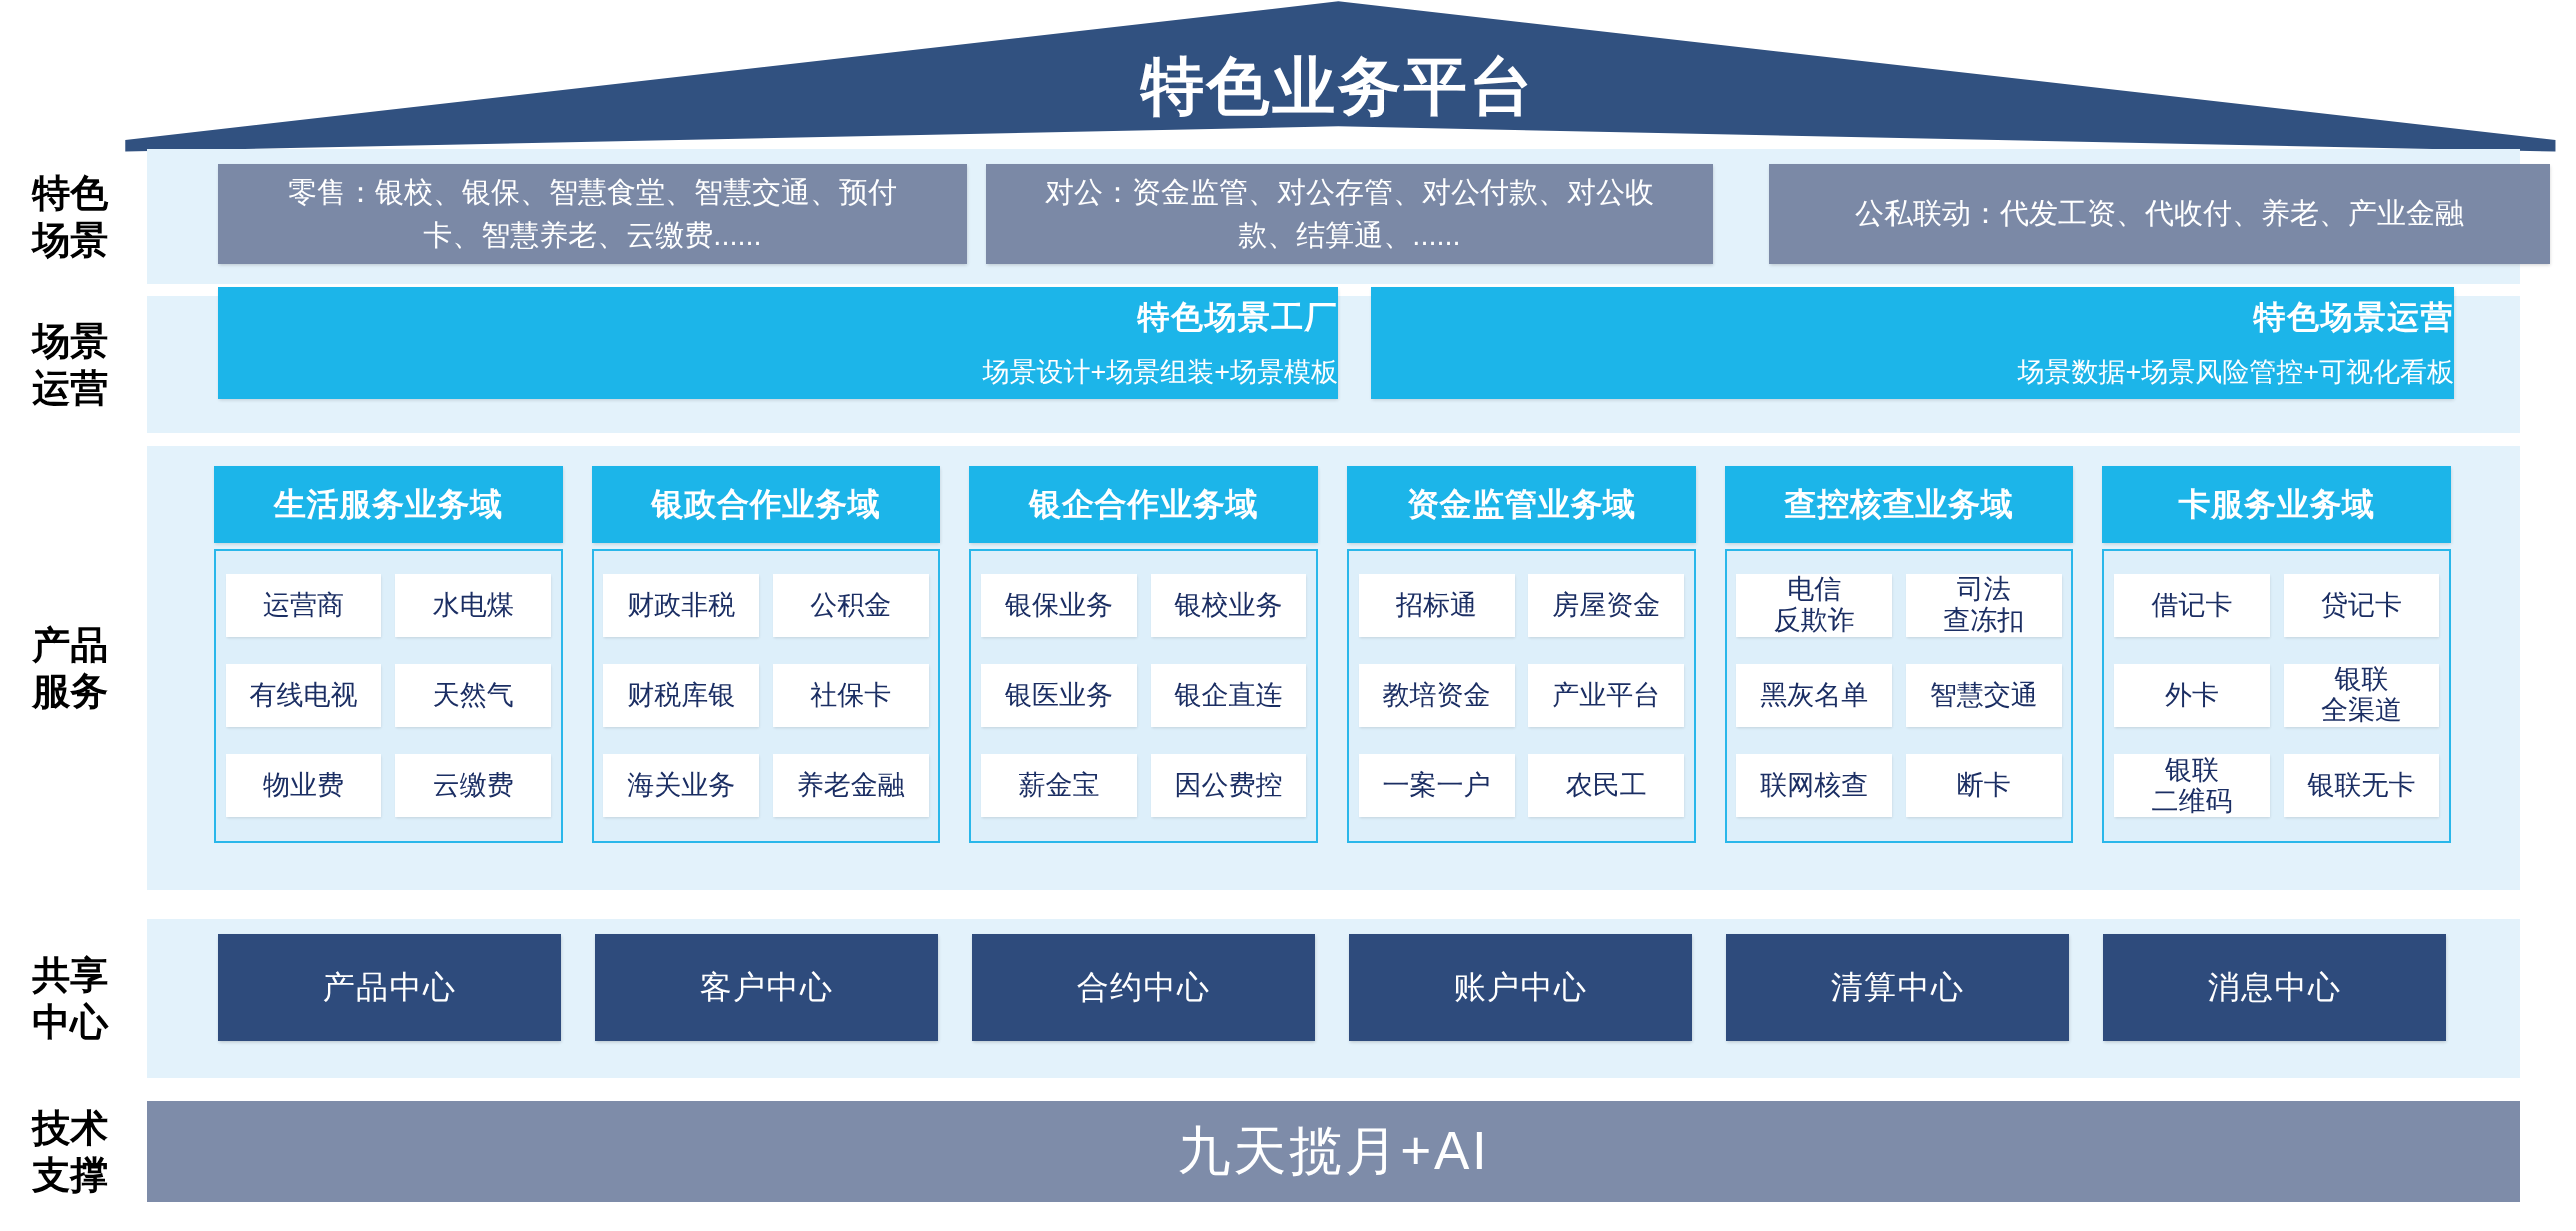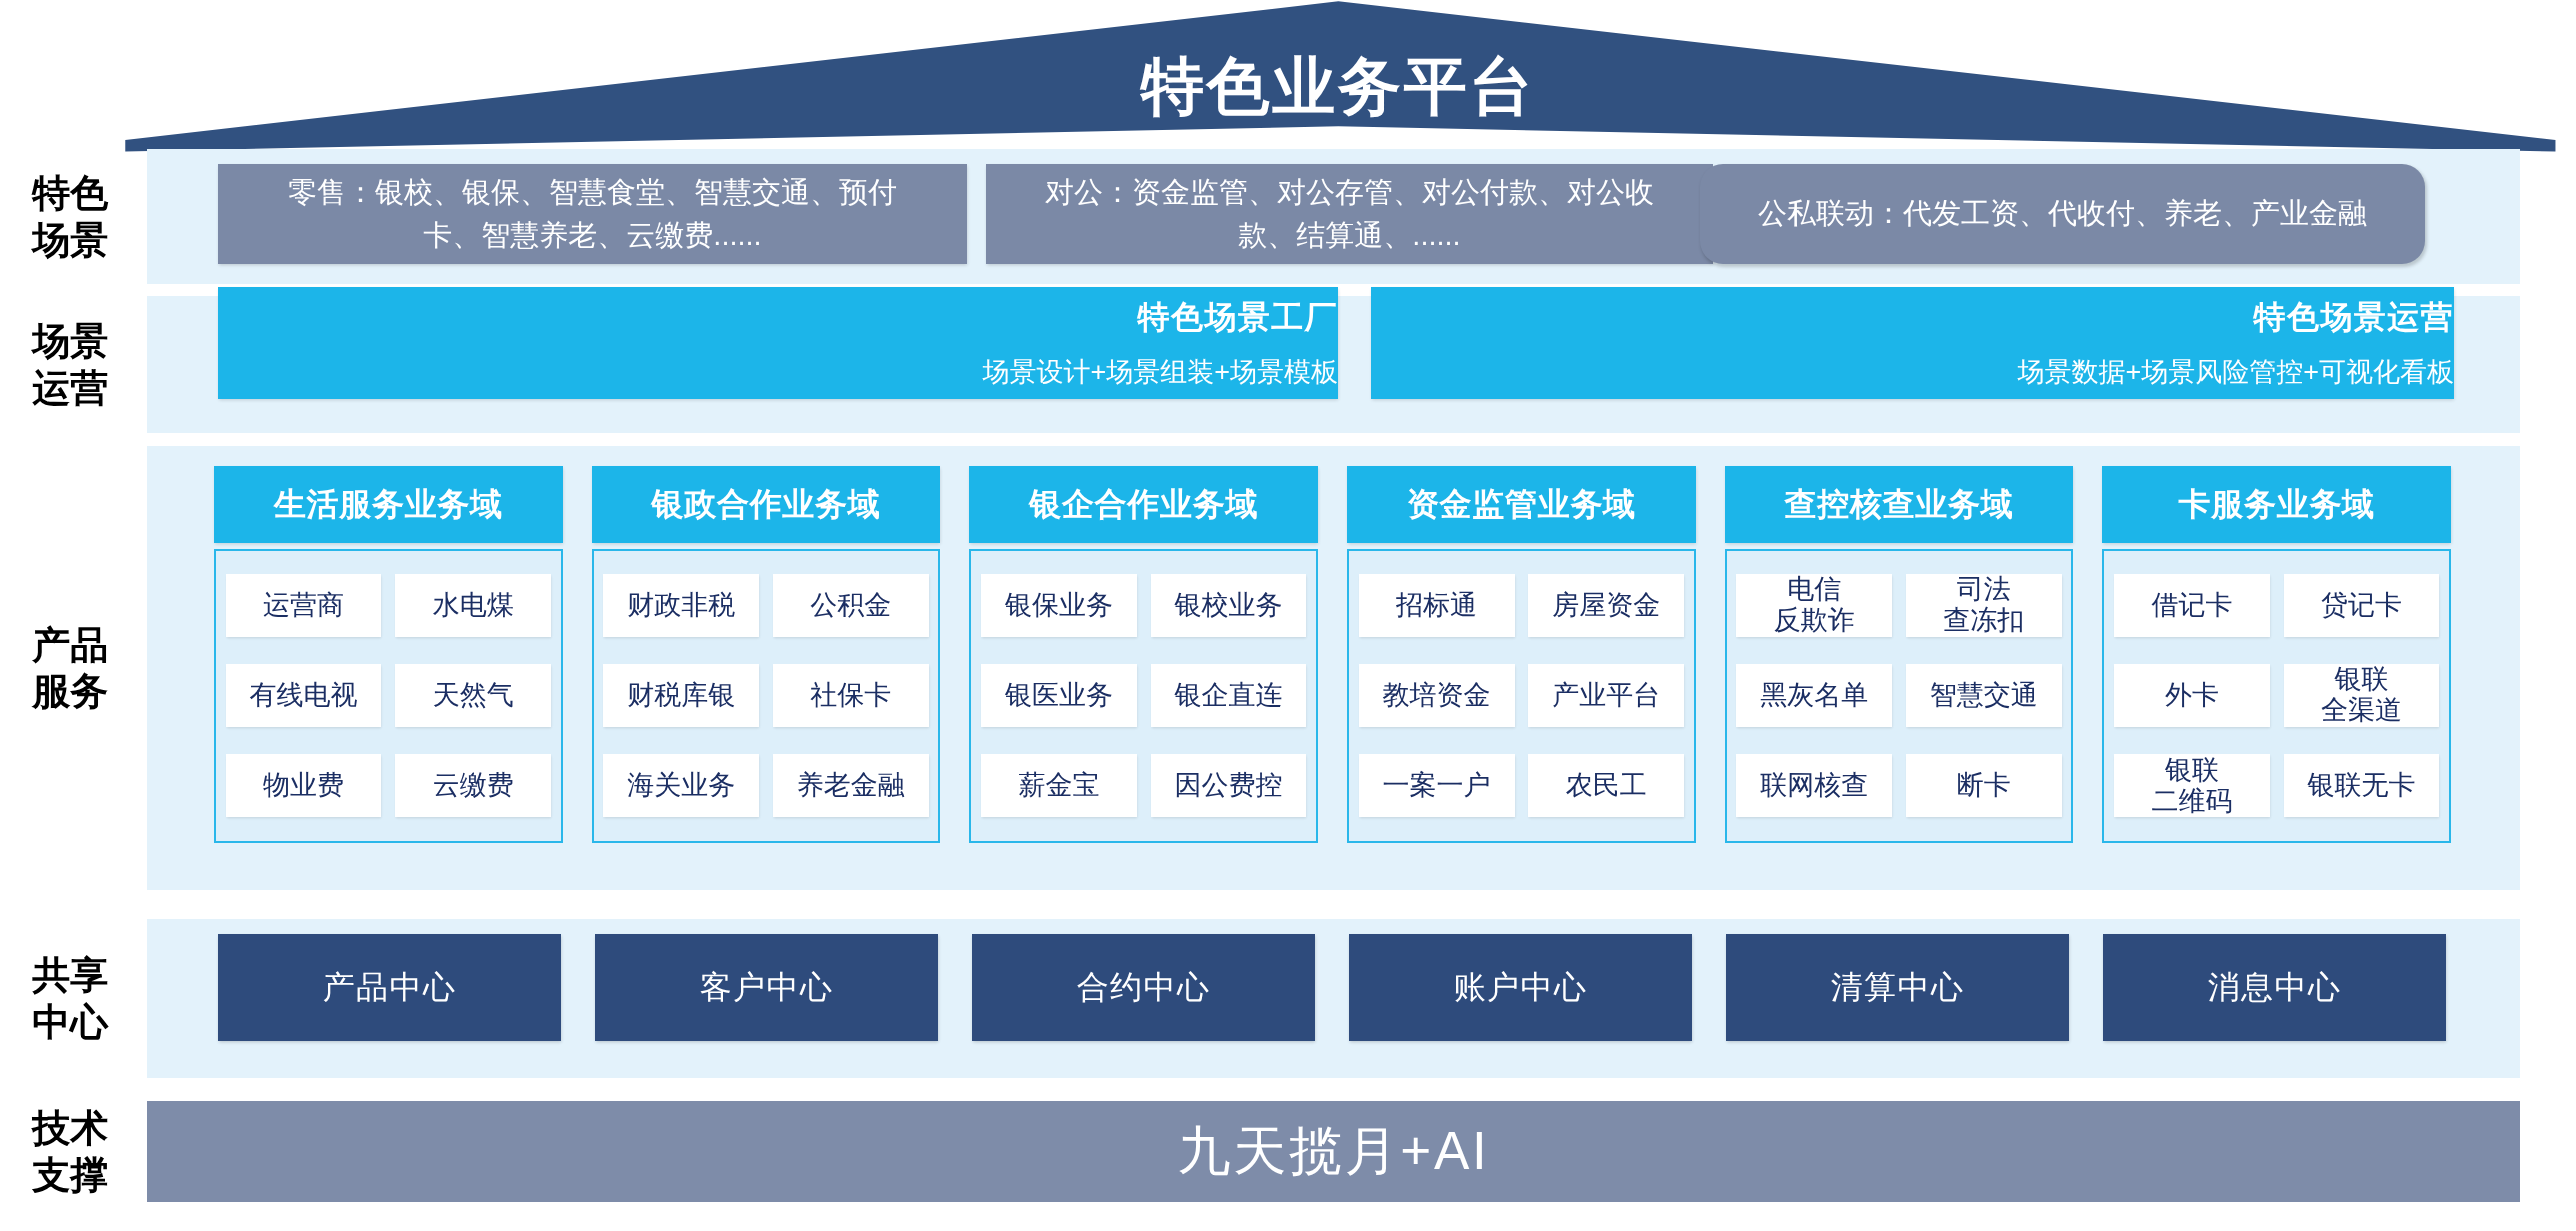--- a/index.html
+++ b/index.html
@@ -26,21 +26,21 @@
   .label-products{top:446px;height:444px;}
   .label-share{top:919px;height:159px;}
   .label-tech{top:1101px;height:101px;}
 
   
   .scene-box{position:absolute;top:164px;height:100px;background:var(--slate,#7B89A6);
     color:#fff;font-size:29px;line-height:1.5;display:flex;align-items:center;justify-content:center;
     text-align:center;white-space:pre-line;padding:0 6.8px;box-sizing:border-box;box-shadow:1.4px 2.1px 3.4px rgba(0,0,0,.18);}
   .scene-box-1{left:218px;width:749px;}
   .scene-box-2{left:986px;width:727px;}
-  .scene-box-3{left:1700px;width:725px;border-radius:23px;}
+  .scene-box-3{left:1769px;width:781px;}
 
   
   .op-box{position:absolute;top:287px;height:112px;background:var(--cyan,#1CB5E9);color:#fff;
     display:flex;flex-direction:column;align-items:flex-end;justify-content:center;box-shadow:1.4px 2.1px 3.4px rgba(0,0,0,.15);}
   .op-box-1{left:218px;width:1120px;}
   .op-box-2{left:1371px;width:1083px;}
   .op-title{font-size:32px;font-weight:bold;margin-bottom:13.7px;letter-spacing:1.4px;}
   .op-sub{font-size:27px;margin-left:48px;}
 
   

